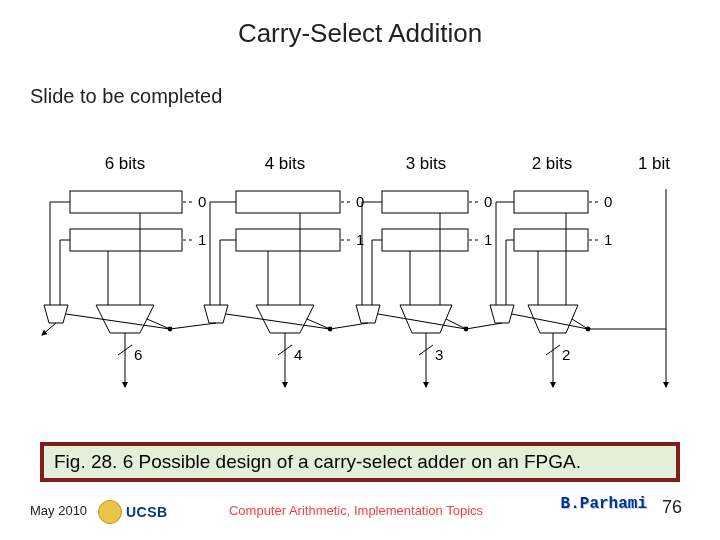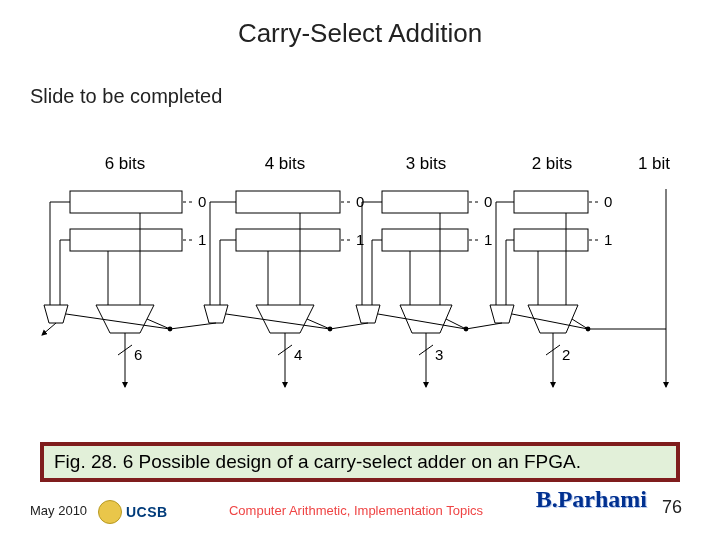--- a/index.html
+++ b/index.html
@@ -5,21 +5,21 @@
   html,body{margin:0;padding:0;background:#fff;width:720px;height:540px;overflow:hidden;font-family:Arial,Helvetica,sans-serif}
   .slide{position:relative;width:720px;height:540px}
   .title{position:absolute;top:18px;left:0;right:0;text-align:center;font-size:26px;color:#222}
   .subtitle{position:absolute;top:85px;left:30px;font-size:20px;color:#222}
   svg.diag{position:absolute;top:155px;left:30px}
   .caption{position:absolute;left:40px;right:40px;top:442px;background:#e2f0d9;border:4px solid #7f1d1d;padding:5px 10px;font-size:19px;color:#000}
   .footer{position:absolute;left:0;right:8px;bottom:22px;height:30px}
   .date{position:absolute;left:30px;bottom:0;font-size:13px;color:#222}
   .center{position:absolute;left:0;right:0;bottom:0;text-align:center;font-size:13px;color:#ef4444}
   .page{position:absolute;right:30px;bottom:0;font-size:18px;color:#222}
-  .sig{position:absolute;right:65px;bottom:5px;font-family:Liberation Serif, serif;color:#003090;font-weight:bold;font-size:24px;text-shadow:1px 1px 0 #baccee}
+  .sig{position:absolute;right:65px;bottom:5px;font-family:Liberation Mono, monospace;color:#003090;font-weight:bold;font-size:16px;text-shadow:1px 1px 0 #baccee}
   svg text{font-family:Arial,Helvetica,sans-serif}
   .ucsb{position:absolute;left:98px;bottom:16px;display:flex;align-items:center;gap:4px}
   .ucsb .seal{width:22px;height:22px;border-radius:50%;background:#e9c64a;border:1px solid #b89a22}
   .ucsb .txt{font-weight:bold;color:#003b7a;font-size:14px;letter-spacing:0.5px}
 </style>
 </head>
 <body>
 
 <div class="slide">
   <div class="title">Carry-Select Addition</div>

